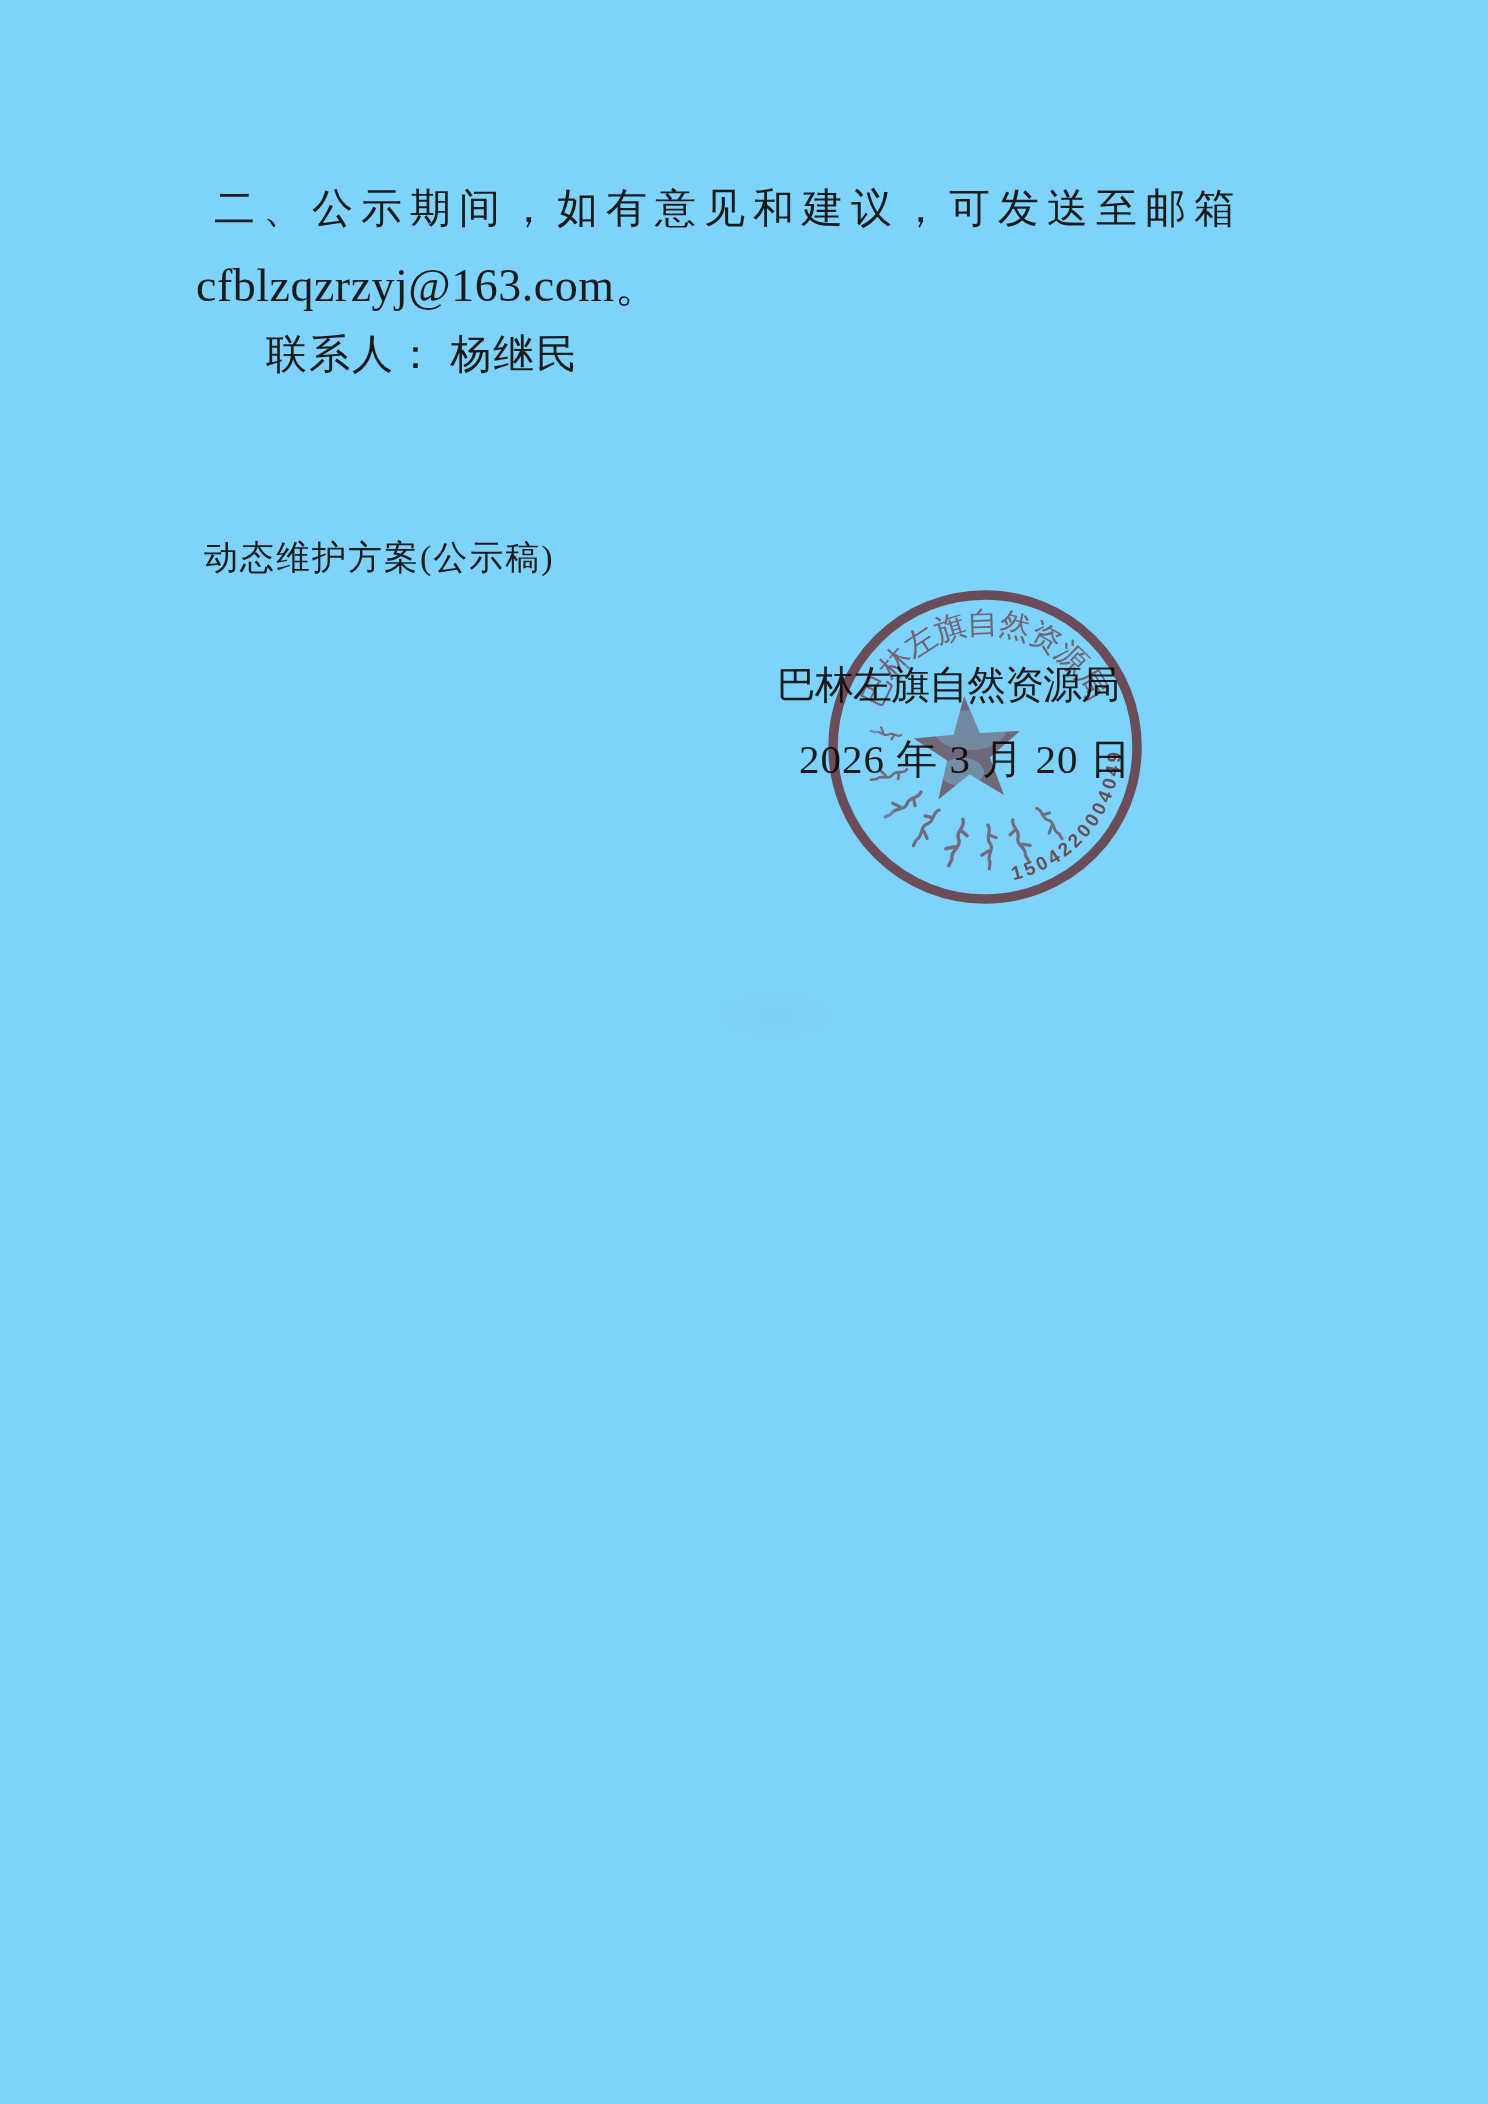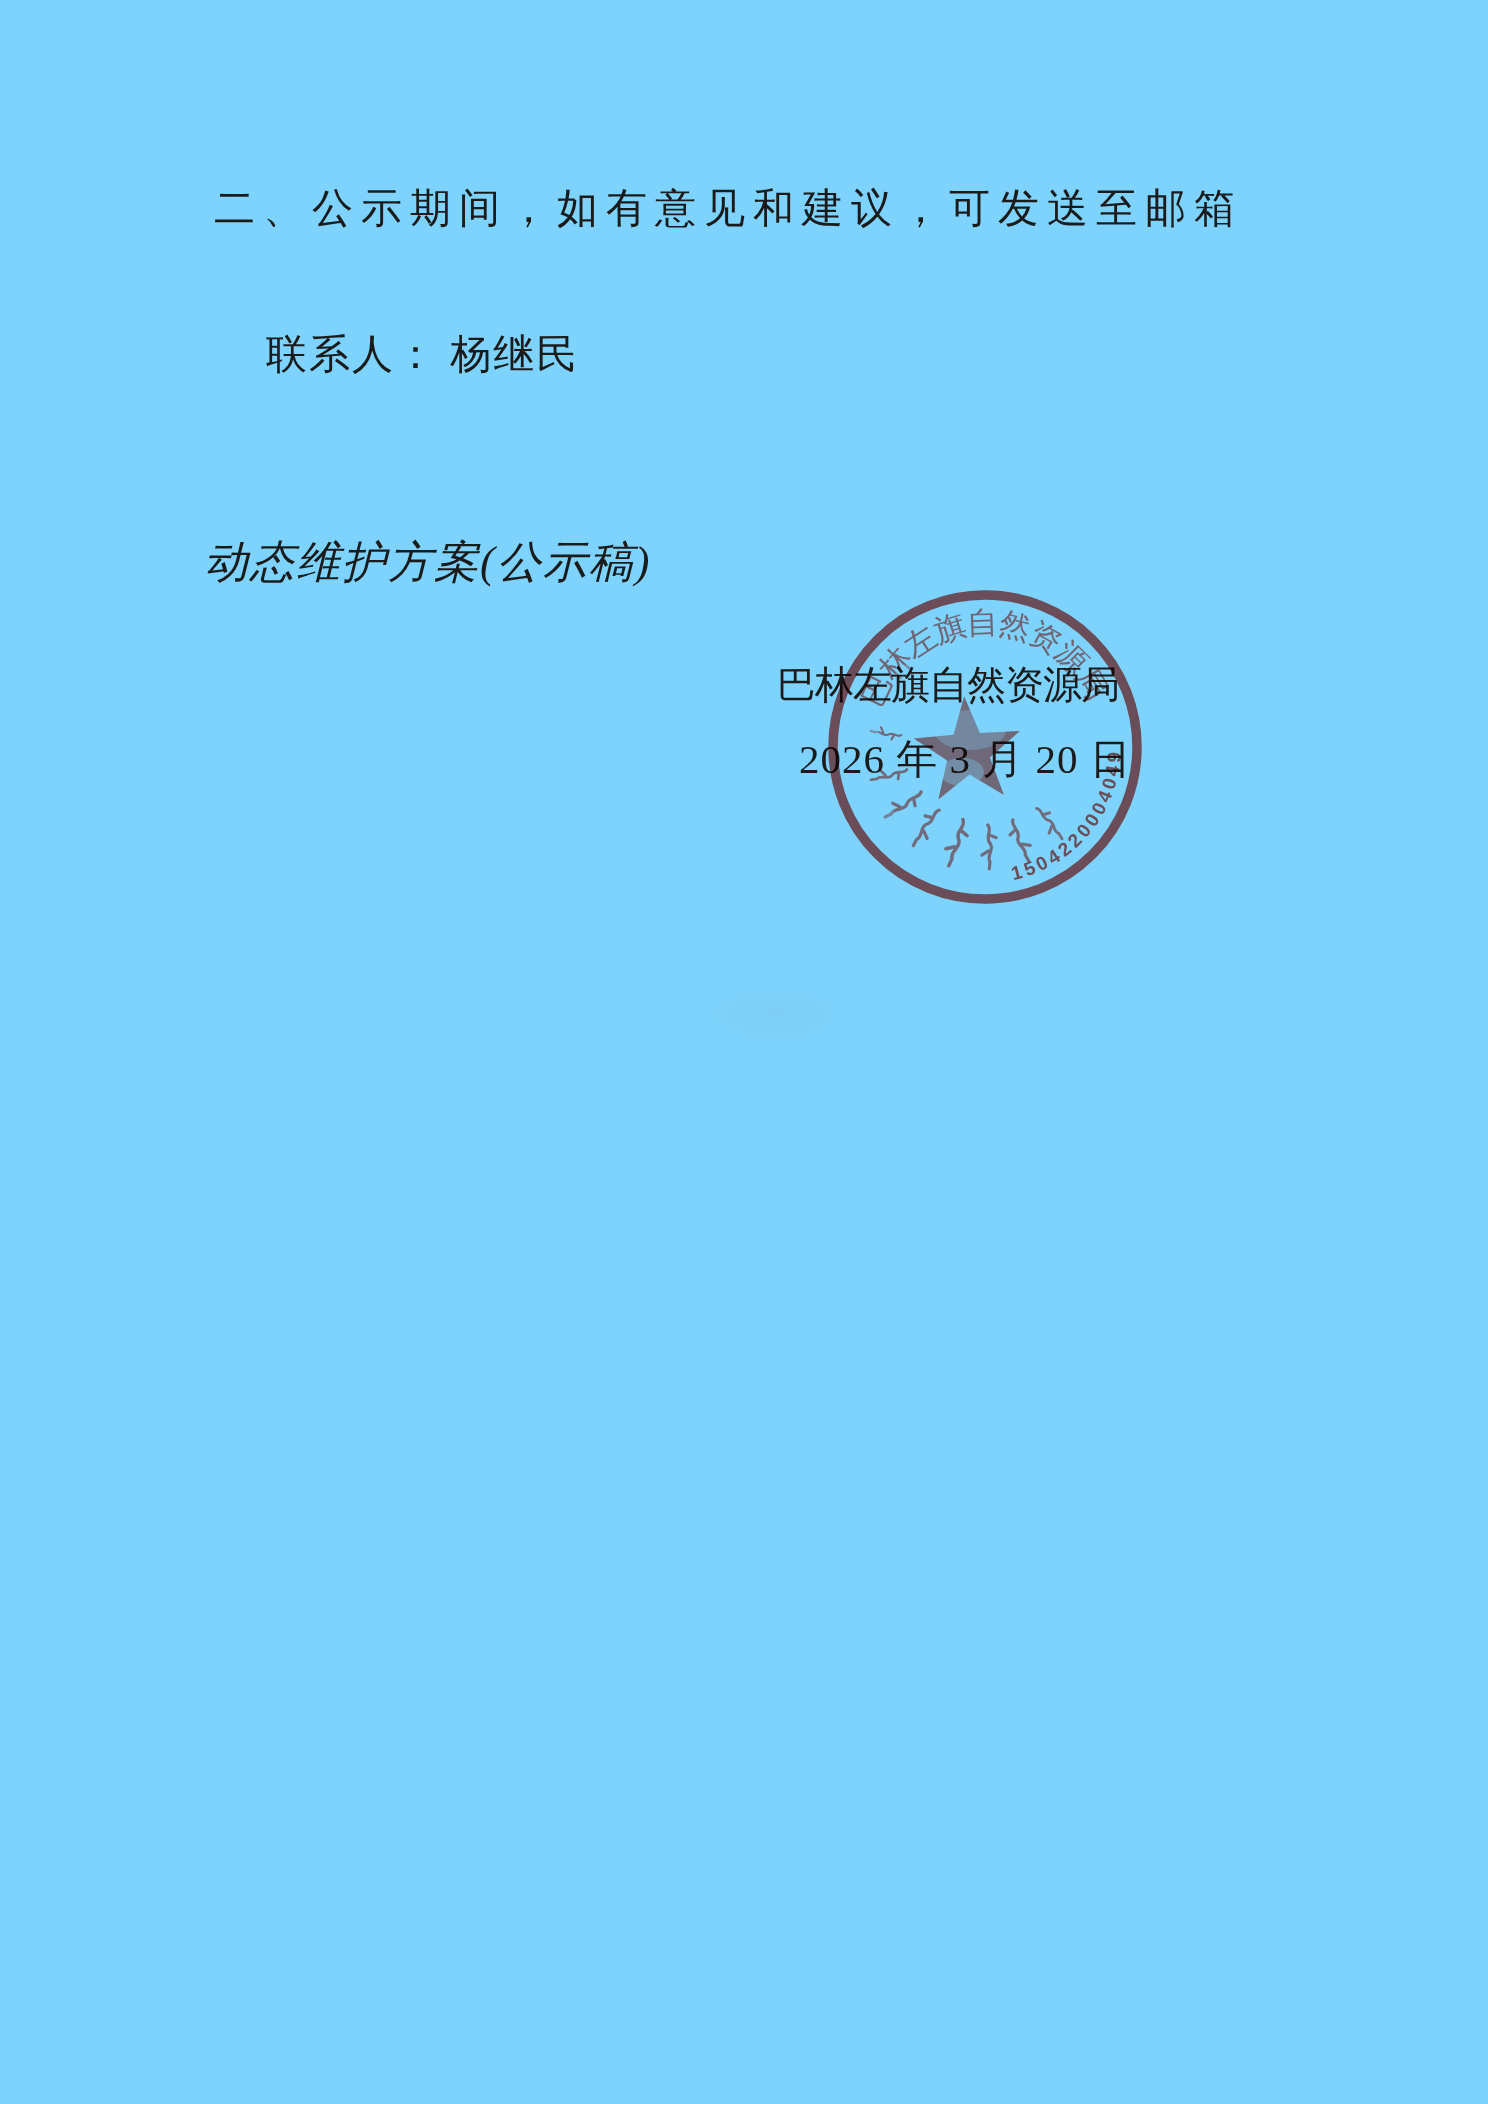--- a/index.html
+++ b/index.html
@@ -16,21 +16,21 @@
     white-space:pre;
     color:#1b1b1b;
     line-height:1.1;
     margin:0;
   }
   .l1{left:214px;top:186px;font-size:41px;letter-spacing:8px;}
   .l2{left:196px;top:261px;font-size:46px;letter-spacing:.5px;}
   .l3{left:266px;top:332px;font-size:41px;letter-spacing:2px;}
   .l4{left:246px;top:401px;font-size:41px;letter-spacing:2px;}
   .l5{left:227px;top:474px;font-size:41px;letter-spacing:1px;}
-  .l6{left:204px;top:539px;font-size:44px;letter-spacing:2px;font-style:italic;}
+  .l6{left:204px;top:539px;font-size:34px;letter-spacing:2px;}
   .org{left:777px;top:664px;font-size:39px;letter-spacing:-1px;}
   .date{left:799px;top:737px;font-size:41px;letter-spacing:1px;}
 
   .seal{
     position:absolute;
     left:820px;top:582px;
     width:330px;height:330px;
     mix-blend-mode:multiply;
     opacity:.93;
   }
@@ -52,20 +52,21 @@
     position:absolute;left:700px;top:985px;width:150px;height:60px;
     background:radial-gradient(ellipse at center, rgba(120,120,120,.06), rgba(120,120,120,0) 70%);
   }
 </style>
 </head>
 <body>
 
 <div class="page">
 
   <p class="ln l1">二、公示期间，如有意见和建议，可发送至邮箱</p>
+  <p class="ln l2">cfblzqzrzyj@163.com。</p>
   <p class="ln l3">联系人： 杨继民</p>
   <p class="ln l6">动态维护方案(公示稿)</p>
 
   <p class="ln org">巴林左旗自然资源局</p>
   <p class="ln date">2026 年 3 月 20 日</p>
 
   <svg class="seal" viewBox="0 0 330 330" aria-hidden="true">
     <defs>
       <path id="arcTop" d="M 60.2 129.4 A 111 111 0 0 1 269.8 122.0" fill="none"></path>
       <path id="arcNum" d="M 193.3 298.0 A 136 136 0 0 0 297.0 132.1" fill="none"></path>

